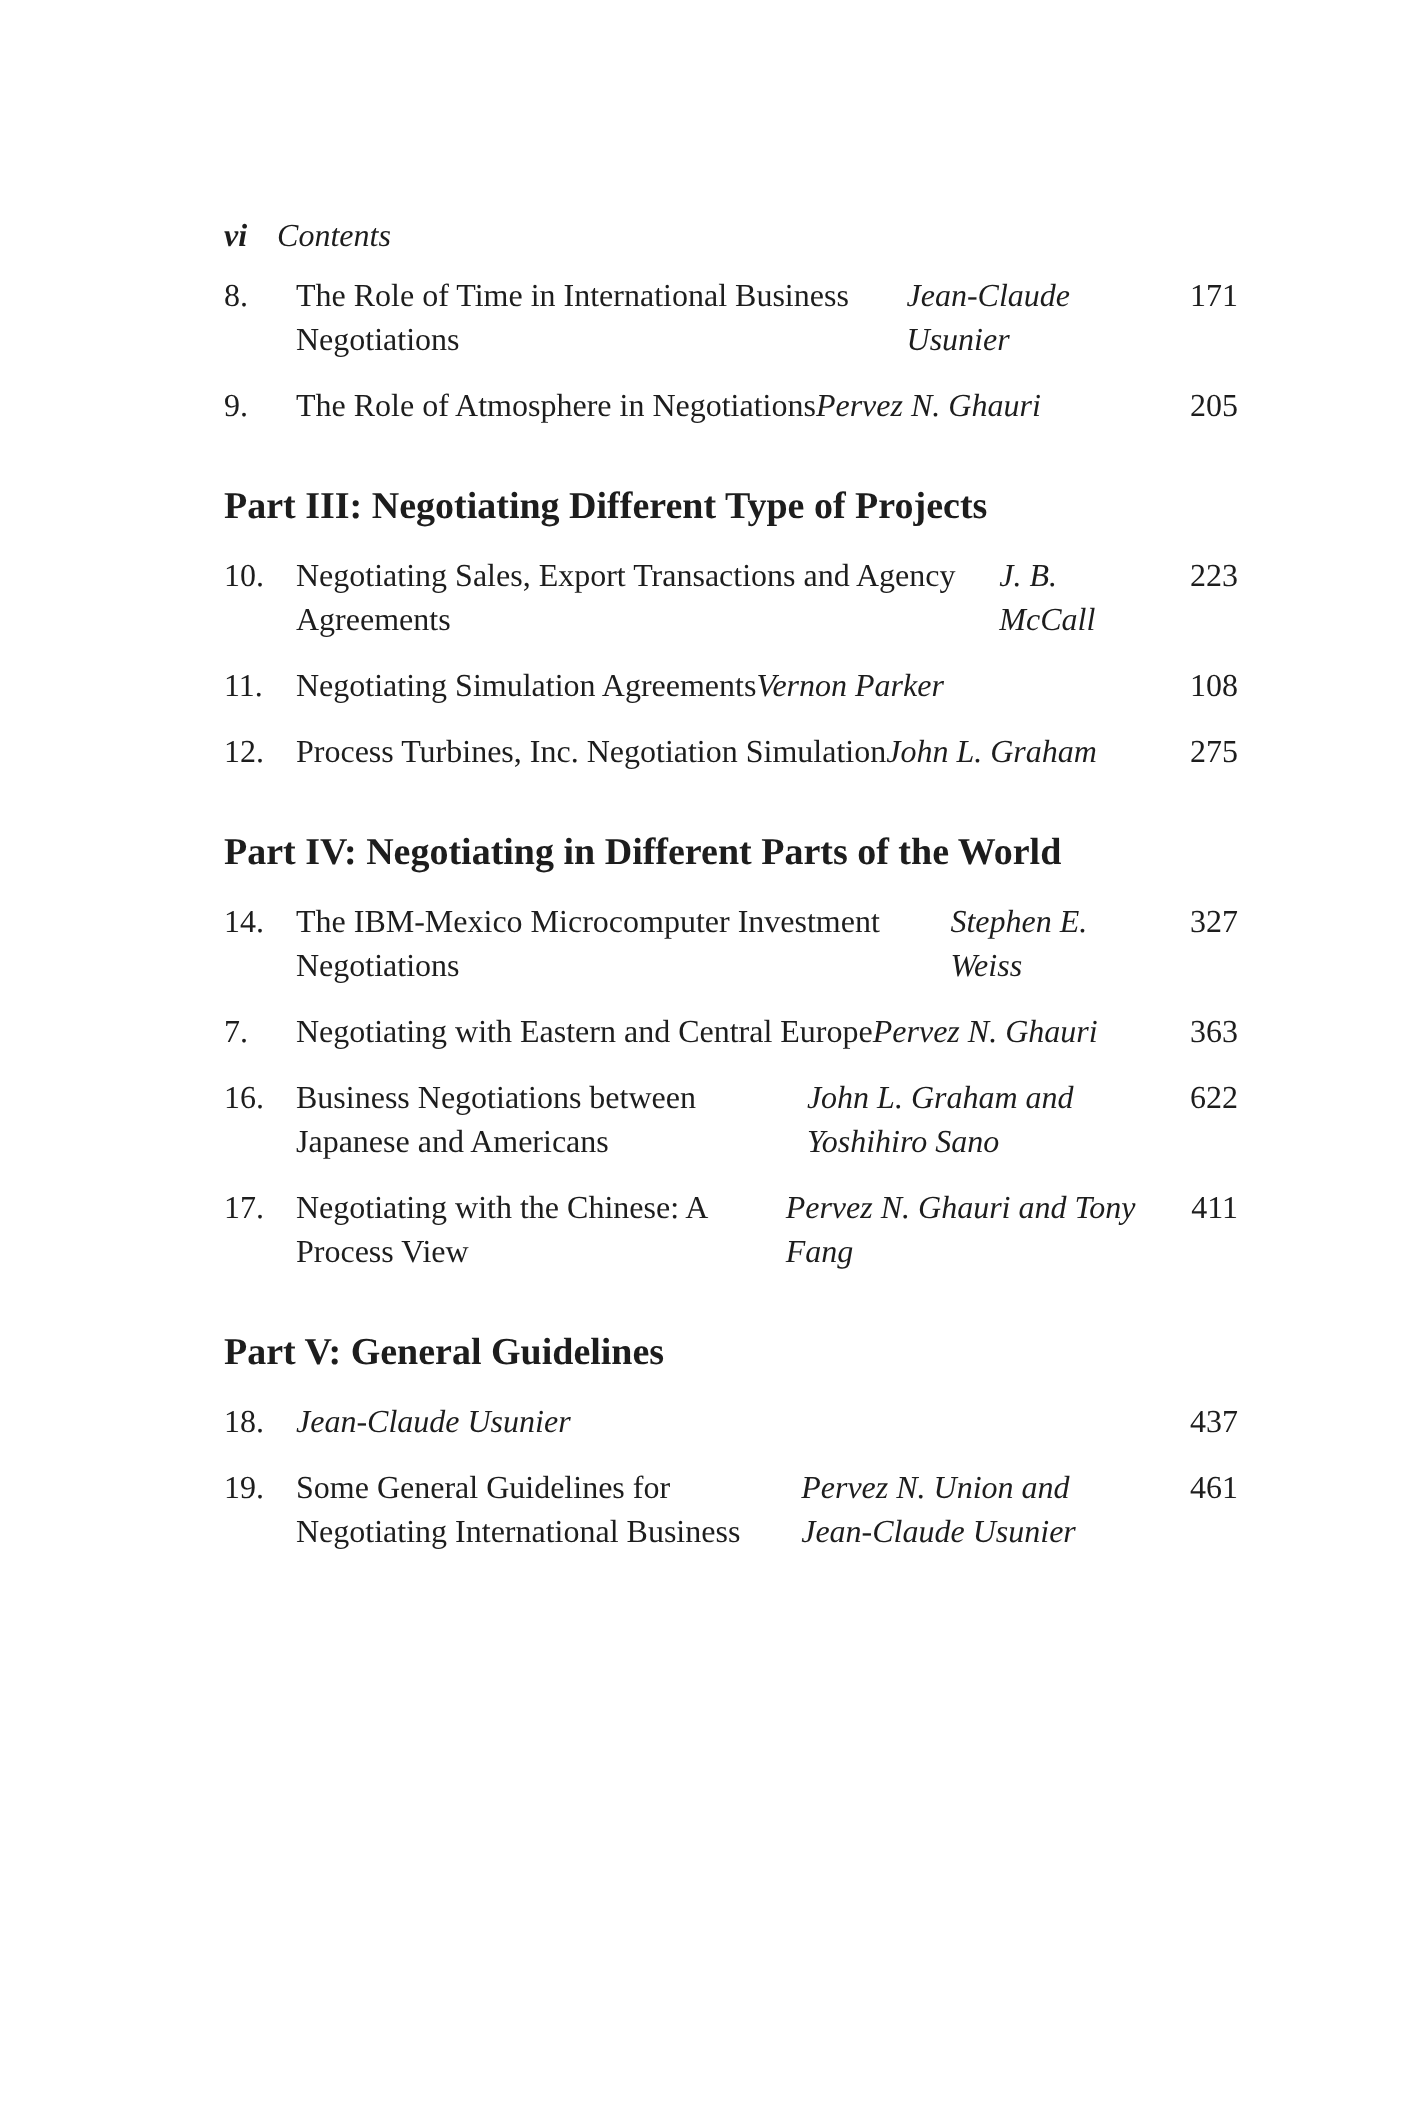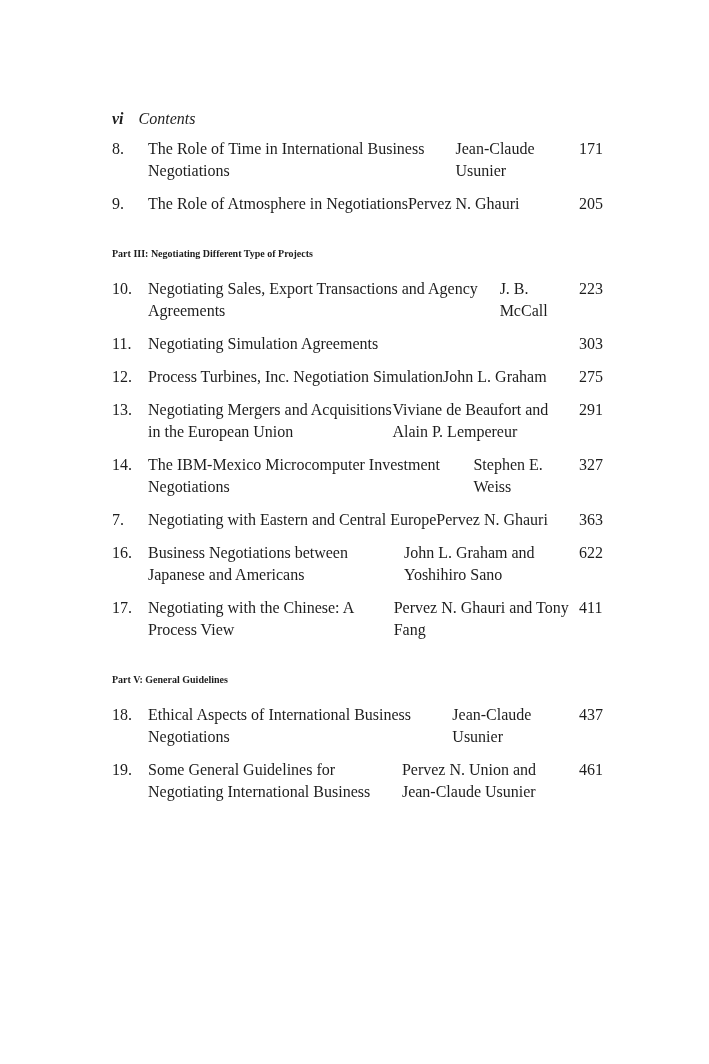--- a/index.html
+++ b/index.html
@@ -28,21 +28,21 @@
     font-weight: bold;
     margin-right: 11px;
   }
   .toc,
   .toc-section,
   .entries {
     display: flex;
     flex-direction: column;
   }
   .part-heading {
-    font-size: 10px;
+    font-size: 19px;
     line-height: 22px;
     font-weight: bold;
     margin: 17px 0 13px 0;
   }
   .toc-entry {
     display: flex;
     flex-direction: row;
     align-items: flex-start;
     font-size: 16px;
     line-height: 22px;
@@ -52,23 +52,25 @@
     flex: 0 0 36px;
     width: 36px;
   }
   .entry-body {
     flex: 1 1 auto;
     display: flex;
     flex-direction: row;
     padding-right: 10px;
   }
   .entry-authors {
+    font-style: italic;
   }
   .entry-page {
     flex: 0 0 40px;
+    text-align: right;
   }
 </style>
 </head>
 <body>
 
 <div class="page">
   <div class="page-header">
     <span class="folio">vi</span>
     <span class="running-title">Contents</span>
   </div>
@@ -105,45 +107,39 @@
       <span class="entry-title">Negotiating Sales, Export Transactions and Agency Agreements</span>
       <span class="entry-authors">J. B. McCall</span>
     </span>
     <span class="entry-page">223</span>
   </div>
 
   <div class="toc-entry">
     <span class="entry-num">11.</span>
     <span class="entry-body">
       <span class="entry-title">Negotiating Simulation Agreements</span>
+      <span class="entry-authors">Vernon Parker</span>
     </span>
-    <span class="entry-page">303</span>
+    <span class="entry-page">108</span>
   </div>
 
   <div class="toc-entry">
     <span class="entry-num">12.</span>
     <span class="entry-body">
       <span class="entry-title">Process Turbines, Inc. Negotiation Simulation</span>
       <span class="entry-authors">John L. Graham</span>
     </span>
     <span class="entry-page">275</span>
   </div>
 
-  <div class="toc-entry">
-    <span class="entry-num">13.</span>
-    <span class="entry-body">
-      <span class="entry-title">Negotiating Mergers and Acquisitions in the European Union</span>
-      <span class="entry-authors">Viviane de Beaufort and Alain P. Lempereur</span>
-    </span>
-    <span class="entry-page">291</span>
-  </div>
 </div>
   </section>
 
   <section class="toc-section">
+    <h2 class="part-heading">Part IV: Negotiating in Different Parts of the World</h2>
     <div class="entries">
   <div class="toc-entry">
     <span class="entry-num">14.</span>
     <span class="entry-body">
       <span class="entry-title">The IBM-Mexico Microcomputer Investment Negotiations</span>
       <span class="entry-authors">Stephen E. Weiss</span>
     </span>
     <span class="entry-page">327</span>
   </div>
 
@@ -175,21 +171,20 @@
   </div>
 </div>
   </section>
 
   <section class="toc-section">
     <h2 class="part-heading">Part V: General Guidelines</h2>
     <div class="entries">
   <div class="toc-entry">
     <span class="entry-num">18.</span>
     <span class="entry-body">
-      <span class="entry-title">Ethical Aspects of International Business Negotiations</span>
       <span class="entry-authors">Jean-Claude Usunier</span>
     </span>
     <span class="entry-page">437</span>
   </div>
 
   <div class="toc-entry">
     <span class="entry-num">19.</span>
     <span class="entry-body">
       <span class="entry-title">Some General Guidelines for Negotiating International Business</span>
       <span class="entry-authors">Pervez N. Union and Jean-Claude Usunier</span>

